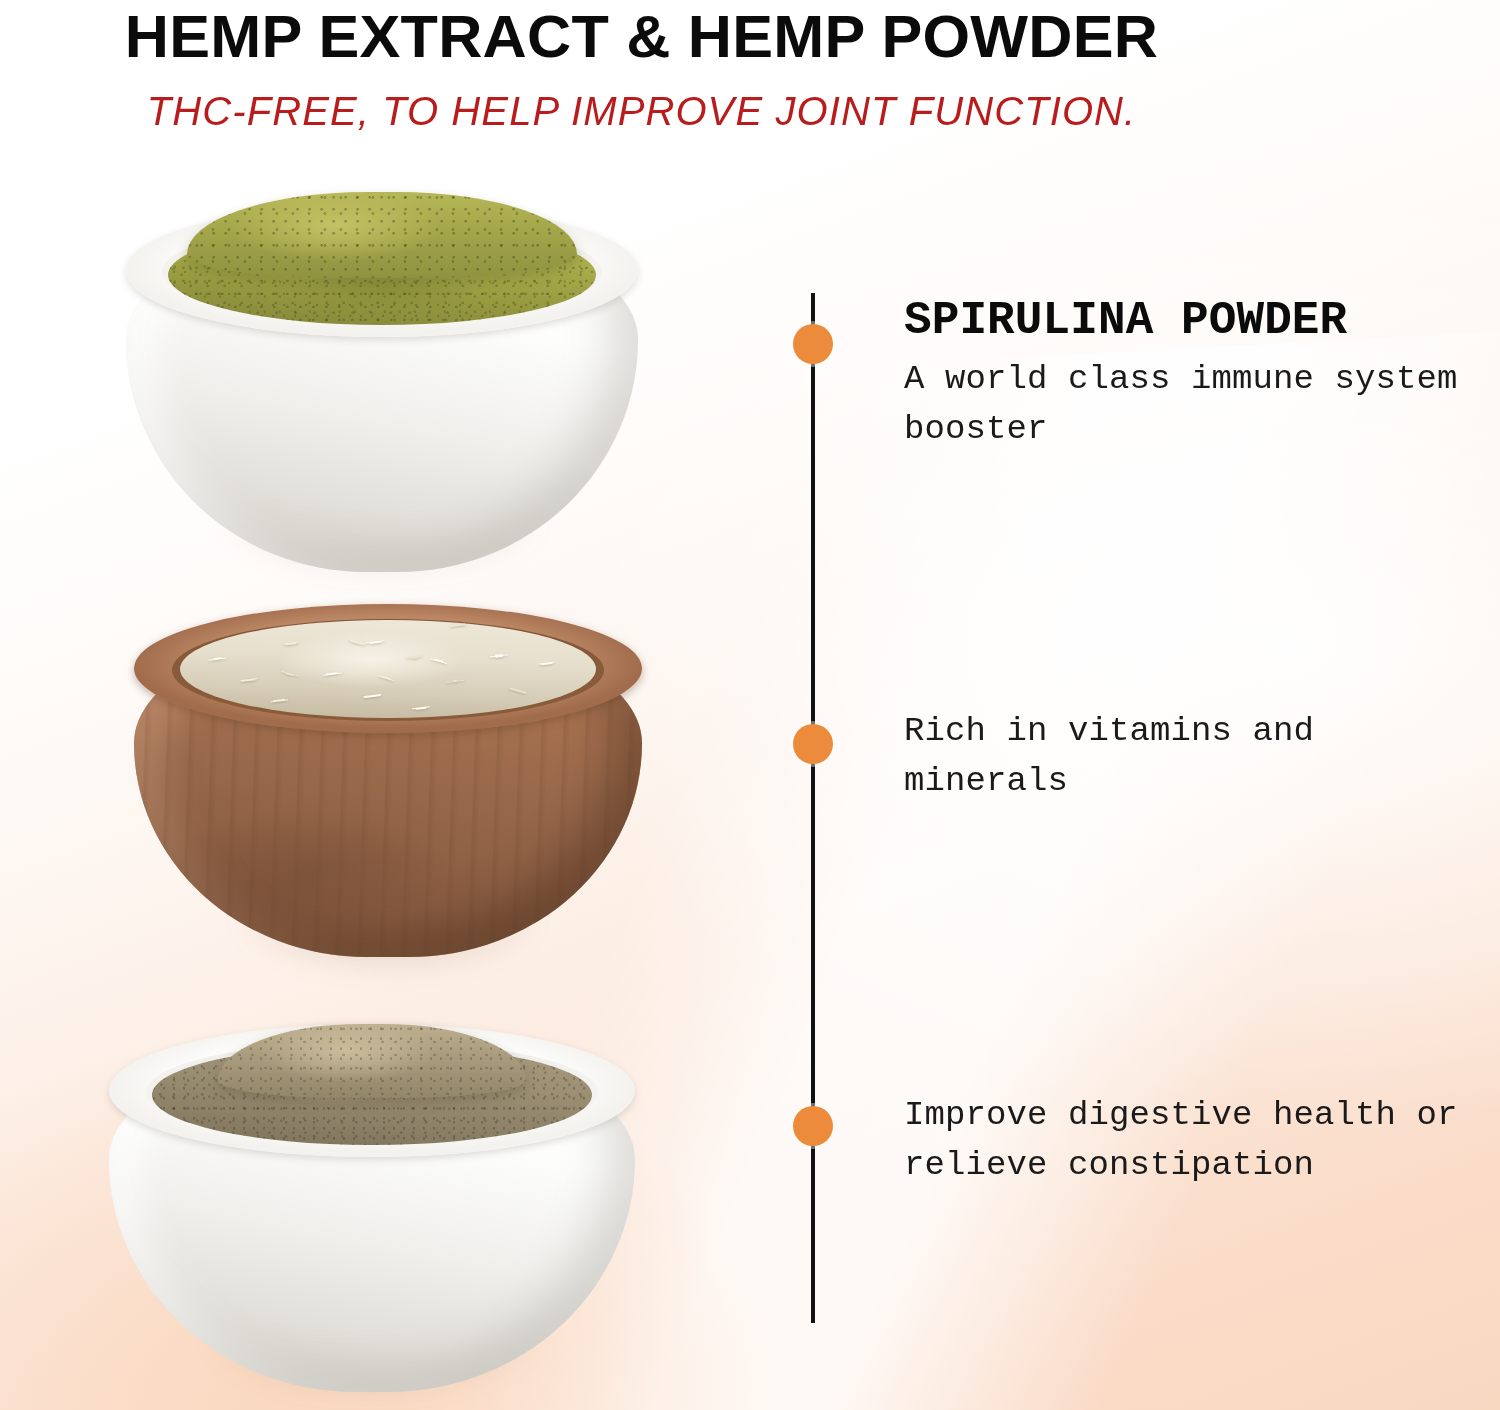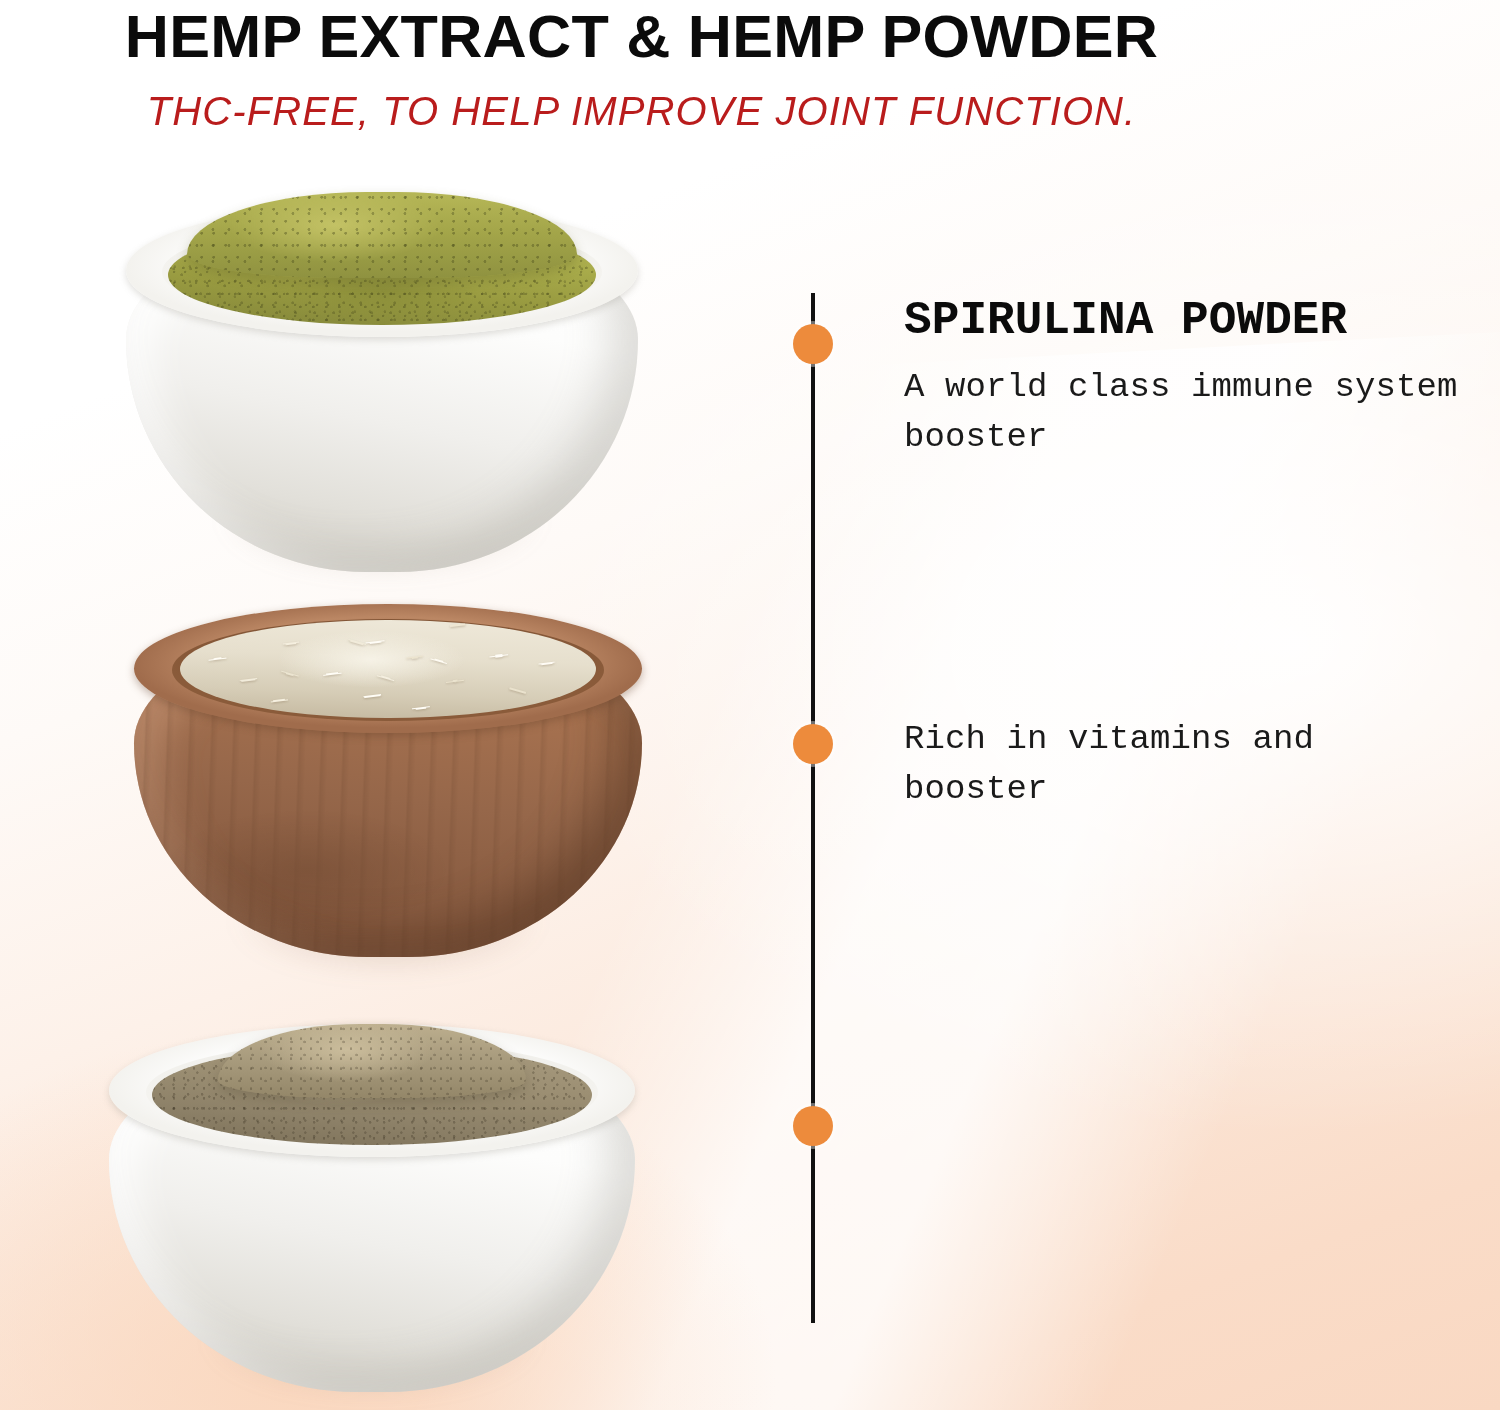--- a/index.html
+++ b/index.html
@@ -252,21 +252,21 @@
   #row-2 .dot{ top:26px; }
   #row-3 .dot{ top:24px; }
   .row-text{ position:absolute; left:140px; width:560px; }
   .ing-title{
     font-size:46px; font-weight:700; letter-spacing:.1px;
     color:#0b0b0b; line-height:1.04; white-space:nowrap;
     transform:scaleX(1.0); transform-origin:left center;
   }
   .ing-desc{
     font-size:34px; font-weight:400; letter-spacing:.1px;
-    color:#1a1a1a; line-height:1.48; margin-top:16px;
+    color:#1a1a1a; line-height:1.48; margin-top:8px;
   }
 </style>
 </head>
 <body>
 
 <div id="bg-layer">
   <div id="bg-sweep-a"></div>
   <div id="bg-sweep-b"></div>
   <div id="bg-blush"></div>
 </div>
@@ -315,23 +315,24 @@
     <div class="dot"></div>
     <div class="row-text">
       <div class="ing-title">SPIRULINA POWDER</div>
       <div class="ing-desc">A world class immune system booster</div>
     </div>
   </div>
 
   <div class="row" id="row-2">
     <div class="dot"></div>
     <div class="row-text">
-      <div class="ing-desc">Rich in vitamins and booster</div>
+      <div class="ing-desc">Rich in vitamins and minerals</div>
     </div>
   </div>
 
   <div class="row" id="row-3">
     <div class="dot"></div>
     <div class="row-text">
+      <div class="ing-desc">Improve digestive health or relieve constipation</div>
     </div>
   </div>
 
 </div>
 
 </body></html>

